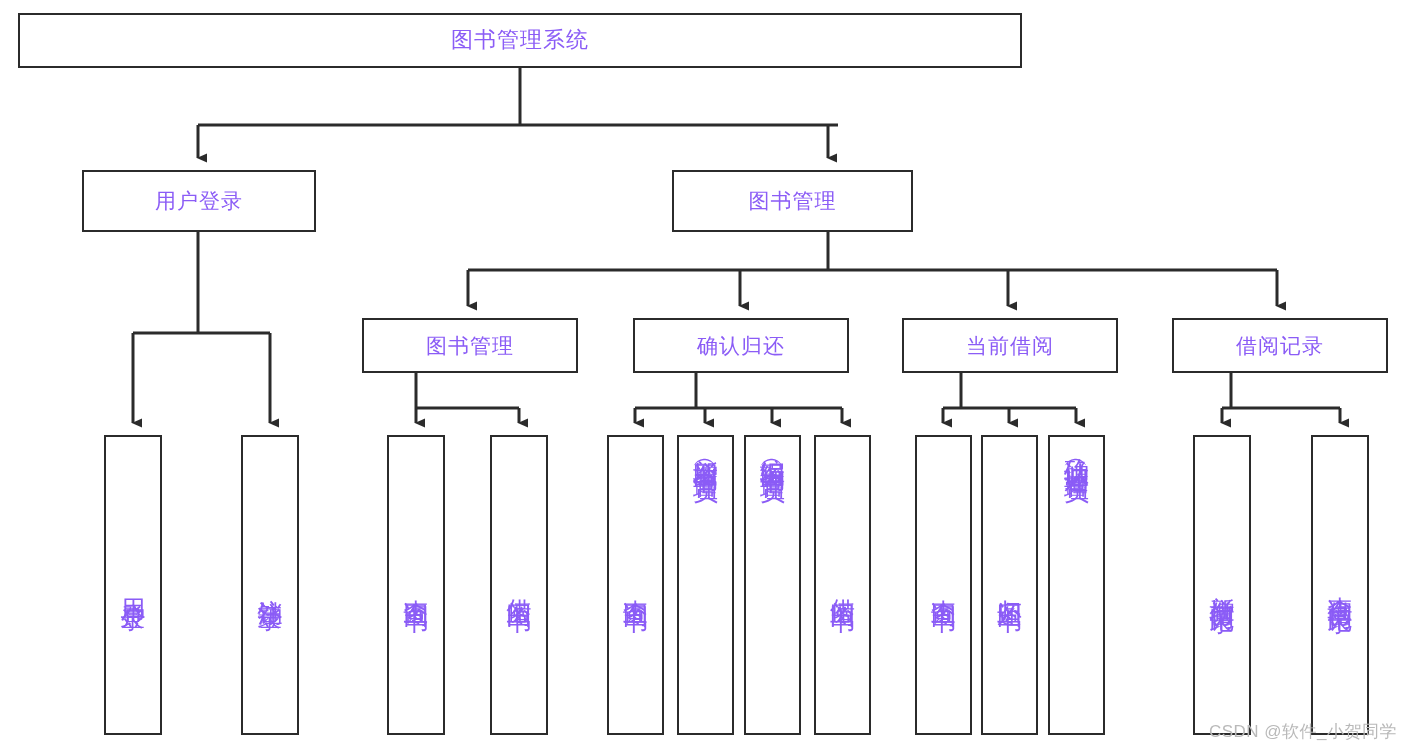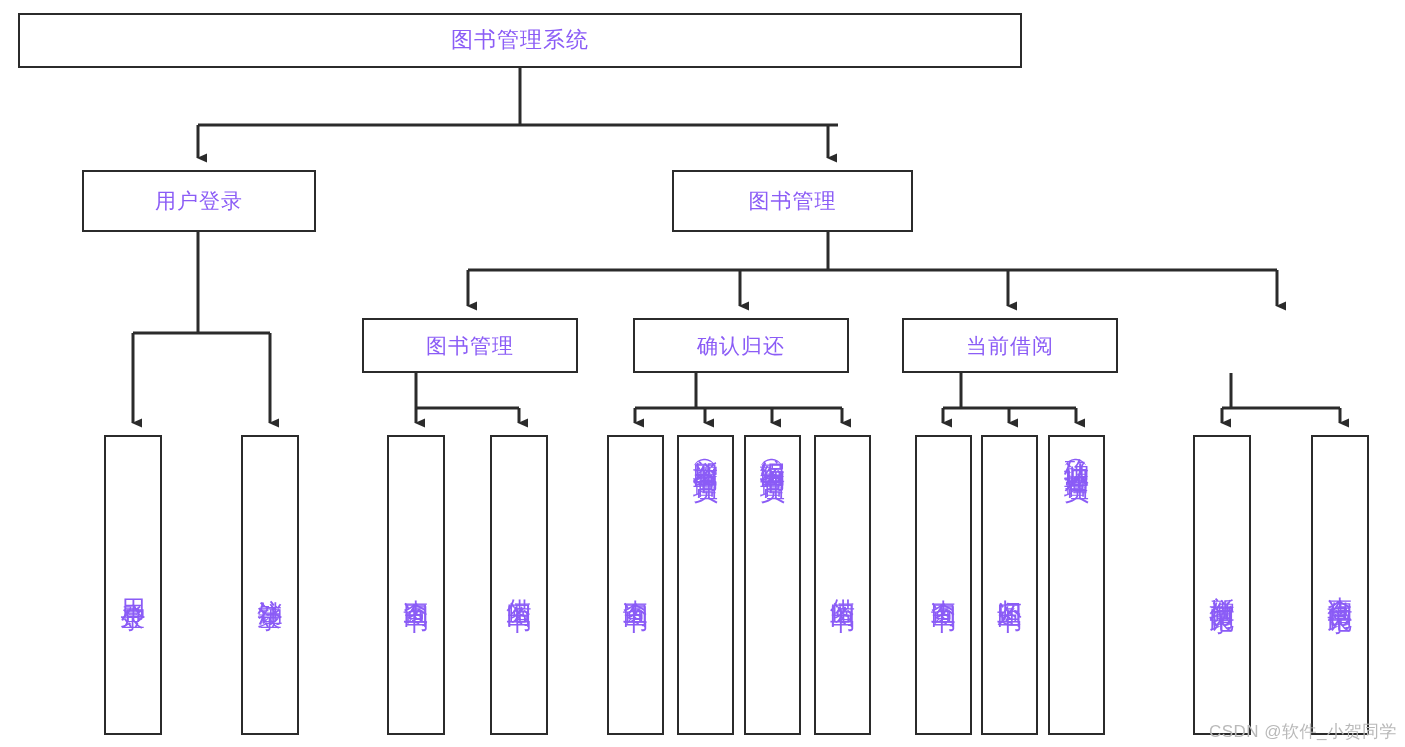--- a/index.html
+++ b/index.html
@@ -83,20 +83,23 @@
 
   <div class="node horiz" style="left:362px;top:318px;width:216px;height:55px;">
     <span class="lbl">图书管理</span>
   </div>
   <div class="node horiz" style="left:633px;top:318px;width:216px;height:55px;">
     <span class="lbl">确认归还</span>
   </div>
   <div class="node horiz" style="left:902px;top:318px;width:216px;height:55px;">
     <span class="lbl">当前借阅</span>
   </div>
+  <div class="node horiz" style="left:1172px;top:318px;width:216px;height:55px;">
+    <span class="lbl">借阅记录</span>
+  </div>
 
   <div class="node leaf mid" style="left:104px;top:435px;width:58px;height:300px;">
     <span class="lbl">用户登录</span>
   </div>
   <div class="node leaf mid" style="left:241px;top:435px;width:58px;height:300px;">
     <span class="lbl">注销登录</span>
   </div>
 
   <div class="node leaf mid" style="left:387px;top:435px;width:58px;height:300px;">
     <span class="lbl">查询图书</span>

